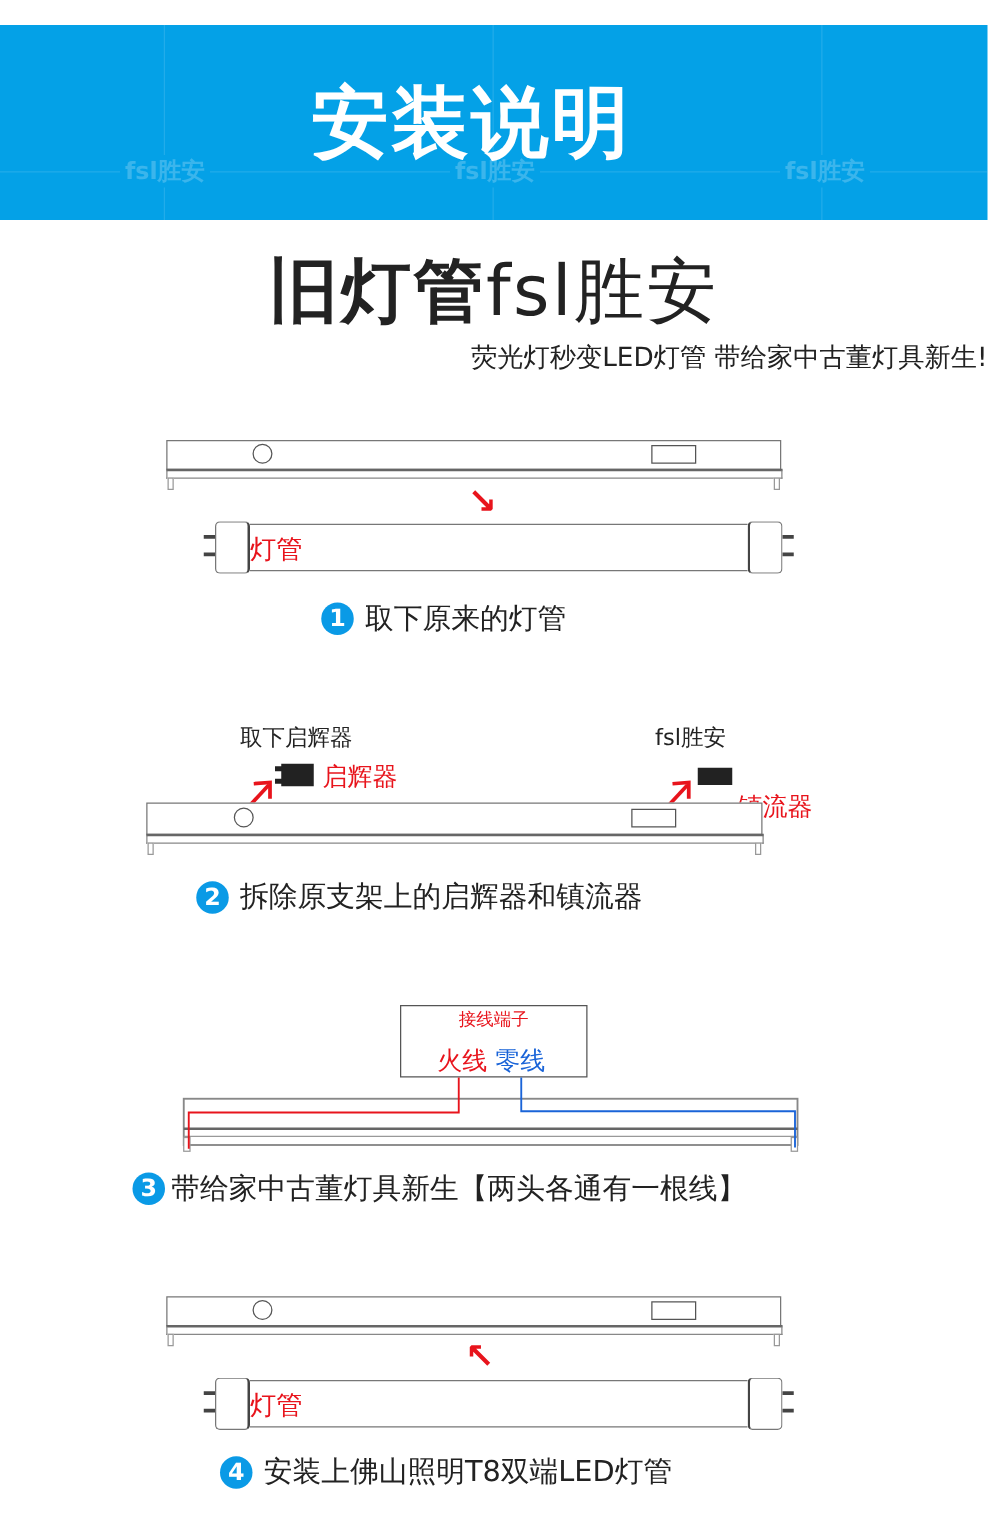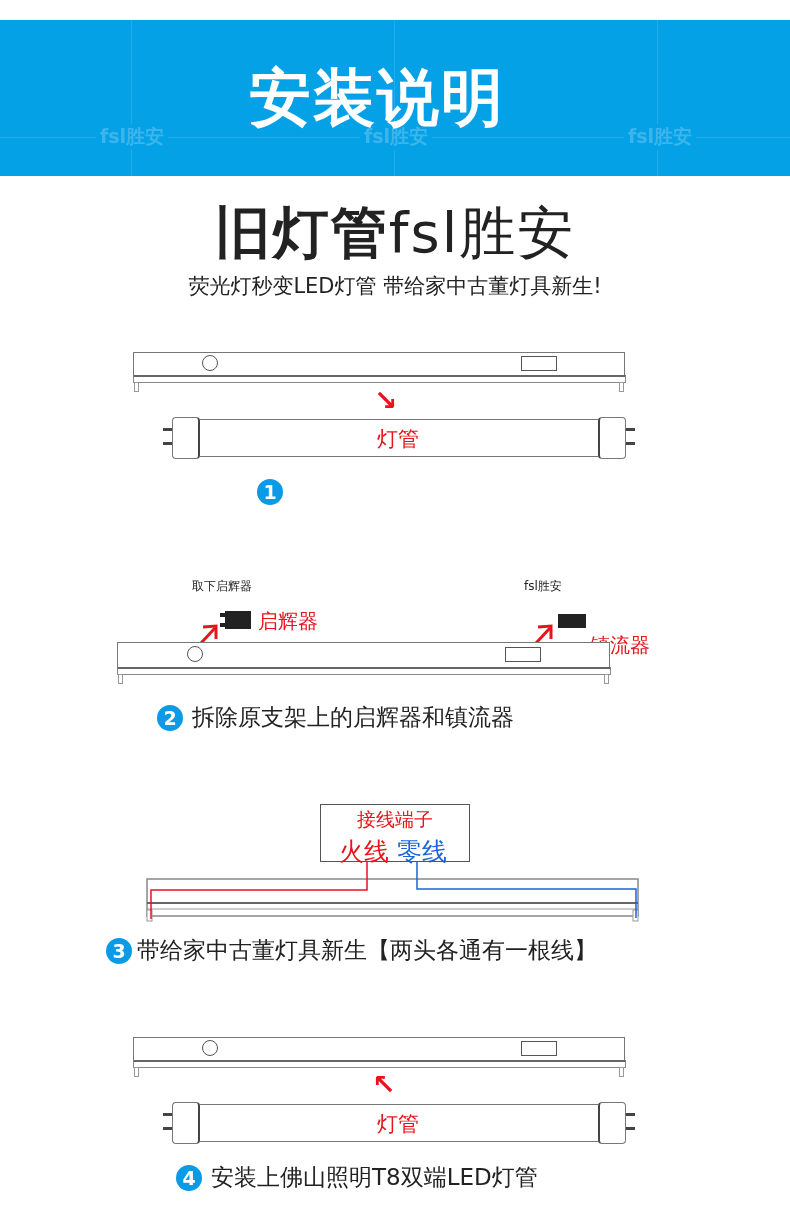--- a/index.html
+++ b/index.html
@@ -12,50 +12,50 @@
   .banner .vline { position: absolute; top: 0; width: 1px; height: 156px; background: rgba(255,255,255,0.12); }
   .banner .hline { position: absolute; left: 0; top: 117px; width: 790px; height: 1px; background: rgba(255,255,255,0.12); }
   .banner .wm { position: absolute; top: 104px; font-size: 19px; color: rgba(255,255,255,0.22); font-weight: bold; background: #04a1e7; padding: 0 4px; text-align: center; }
   .banner .title { position: absolute; left: 0; width: 754px; top: 36px; text-align: center; color: #fff;
                    font-size: 62px; font-weight: bold; letter-spacing: 2px; }
 
   
   .headline { position: absolute; left: 0; width: 790px; top: 196px; text-align: center; font-size: 56px; color: #222; letter-spacing: 2px; }
   .headline .bold { font-weight: bold; }
   .headline .light { font-weight: normal; }
-  .subline { position: absolute; left: 0; width: 790px; top: 272px; text-align: center; font-size: 21px; color: #222; }
+  .subline { position: absolute; left: 0; width: 790px; top: 272px; text-align: right; font-size: 21px; color: #222; }
 
   
   .fixture { position: absolute; border: 1.5px solid #777; box-sizing: border-box; background: #fff; }
   .fixture .base { position: absolute; left: -1.5px; right: -1.5px; bottom: -8px; height: 8px; border: 1.5px solid #888; border-top: 2px solid #666; box-sizing: border-box; }
   .fixture .leg { position: absolute; bottom: -17px; width: 5px; height: 10px; border: 1px solid #999; box-sizing: border-box; background: #fff; }
   .fixture .circle { position: absolute; width: 16px; height: 16px; border: 1px solid #555; border-radius: 50%; box-sizing: border-box; }
   .fixture .rect { position: absolute; width: 36px; height: 15px; border: 1px solid #555; box-sizing: border-box; }
 
   
   .tube { position: absolute; height: 38px; border-top: 1.5px solid #777; border-bottom: 1.5px solid #777; box-sizing: border-box; }
   .tube .cap { position: absolute; top: -3px; width: 28px; height: 42px; border: 1.5px solid #777; border-radius: 4px; background: #fff; box-sizing: border-box; }
   .tube .cap.left { left: -28px; border-right: 2px solid #444; }
   .tube .cap.right { right: -28px; border-left: 2px solid #444; }
   .tube .pin { position: absolute; width: 9px; height: 3px; background: #444; }
-  .tube .label { position: absolute; left: 0; right: 2px; top: 5px; text-align: center; color: #e8141c; font-size: 21px; }
+  .tube .label { position: absolute; left: 0; right: 2px; top: 5px; color: #e8141c; font-size: 21px; }
 
   .red { color: #e8141c; }
   .blue { color: #1a64d8; }
 
   .step { position: absolute; font-size: 23px; color: #222; white-space: nowrap; display: flex; align-items: center; }
   .badge { display: inline-block; width: 26px; height: 26px; border-radius: 50%; background: #0a9ae6; color: #fff; font-size: 19px; font-weight: bold;
            text-align: center; line-height: 26px; margin-right: 9px; }
 
-  .callout { position: absolute; font-size: 12px; color: #222; white-space: nowrap; }
+  .callout { position: absolute; font-size: 18px; color: #222; white-space: nowrap; }
   .red-label { position: absolute; font-size: 20px; color: #e8141c; white-space: nowrap; }
 
   .terminal { position: absolute; left: 320px; top: 804px; width: 150px; height: 58px; border: 1.5px solid #555; box-sizing: border-box; text-align: center; }
-  .terminal .l1 { position: absolute; left: 0; right: 0; top: 2px; font-size: 19px; color: #e8141c; }
-  .terminal .l2 { position: absolute; left: 0; right: 4px; top: 30px; font-size: 25px; }
+  .terminal .l1 { position: absolute; left: 0; right: 0; top: 2px; font-size: 14px; color: #e8141c; }
+  .terminal .l2 { position: absolute; left: 0; right: 4px; top: 30px; font-size: 20px; }
 </style>
 </head>
 <body>
 
 <div class="banner">
   <div class="vline" style="left:131px"></div>
   <div class="vline" style="left:394px"></div>
   <div class="vline" style="left:657px"></div>
   <div class="hline"></div>
   <span class="wm" style="left:96px">fsl胜安</span>
@@ -84,20 +84,21 @@
       <div class="pin" style="left:-10px; top:24px;"></div>
     </div>
     <div class="cap right">
       <div class="pin" style="right:-10px; top:10px;"></div>
       <div class="pin" style="right:-10px; top:24px;"></div>
     </div>
     <div class="label">灯管</div>
   </div>
   <div class="step" style="left:257px; top:479px;">
     <span class="badge">1</span>
+    <span>取下原来的灯管</span>
   </div>
 </div>
 
 <div>
   <div class="callout" style="left:192px; top:578px;">取下启辉器</div>
   <div class="callout" style="left:524px; top:578px;">fsl胜安</div>
 
   <svg class="abs" style="left:220px; top:610px;" width="32" height="20">
     <rect x="5" y="1" width="26" height="18" fill="#222"></rect>
     <rect x="0" y="3" width="6" height="4" fill="#222"></rect>

